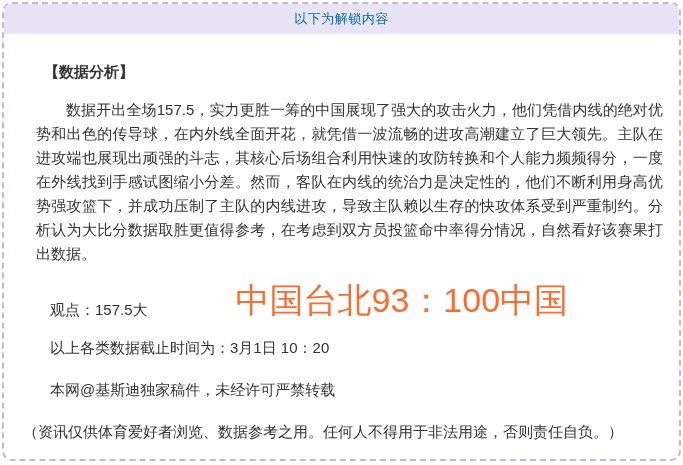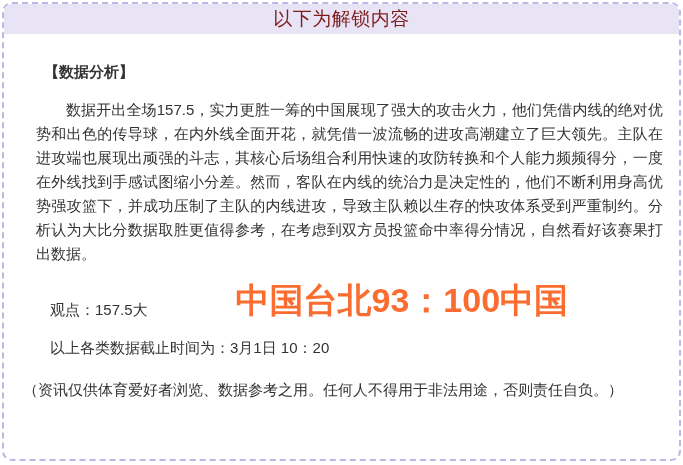--- a/index.html
+++ b/index.html
@@ -25,22 +25,22 @@
     background: #ffffff;
   }
   .banner {
     height: 30px;
     background: #e8e4f6;
     display: flex;
     align-items: center;
     justify-content: center;
   }
   .banner-label {
-    color: #7f1d1d;
-    font-size: 19px;
+    color: #0369a1;
+    font-size: 13px;
     letter-spacing: 0.5px;
   }
   .content {
     padding: 0 16px;
     color: #333333;
     font-size: 15px;
     line-height: 24px;
   }
   .section-title {
     margin: 26px 0 12px 0;
@@ -59,21 +59,21 @@
     align-items: flex-end;
   }
   .viewpoint-label {
     text-indent: 2em;
     white-space: nowrap;
   }
   .score-highlight {
     margin-left: 88px;
     color: #fa6c2f;
     font-size: 34px;
-    font-weight: bold;
+    font-weight: normal;
     white-space: nowrap;
     line-height: 44px;
   }
   .deadline {
     margin: 14px 0 0 0;
     text-indent: 2em;
   }
   .copyright {
     margin: 18px 0 0 0;
     text-indent: 2em;
@@ -99,18 +99,19 @@
 
       <p class="analysis">数据开出全场157.5，实力更胜一筹的中国展现了强大的攻击火力，他们凭借内线的绝对优势和出色的传导球，在内外线全面开花，就凭借一波流畅的进攻高潮建立了巨大领先。主队在进攻端也展现出顽强的斗志，其核心后场组合利用快速的攻防转换和个人能力频频得分，一度在外线找到手感试图缩小分差。然而，客队在内线的统治力是决定性的，他们不断利用身高优势强攻篮下，并成功压制了主队的内线进攻，导致主队赖以生存的快攻体系受到严重制约。分析认为大比分数据取胜更值得参考，在考虑到双方员投篮命中率得分情况，自然看好该赛果打出数据。</p>
 
       <div class="viewpoint-row">
         <span class="viewpoint-label">观点：157.5大</span>
         <span class="score-highlight">中国台北93：100中国</span>
       </div>
 
       <p class="deadline">以上各类数据截止时间为：3月1日 10：20</p>
 
+      <p class="copyright">本网@基斯迪独家稿件，未经许可严禁转载</p>
 
       <p class="disclaimer">（资讯仅供体育爱好者浏览、数据参考之用。任何人不得用于非法用途，否则责任自负。）</p>
 
     </div>
   </div>
 </div>
 
 </body></html>

